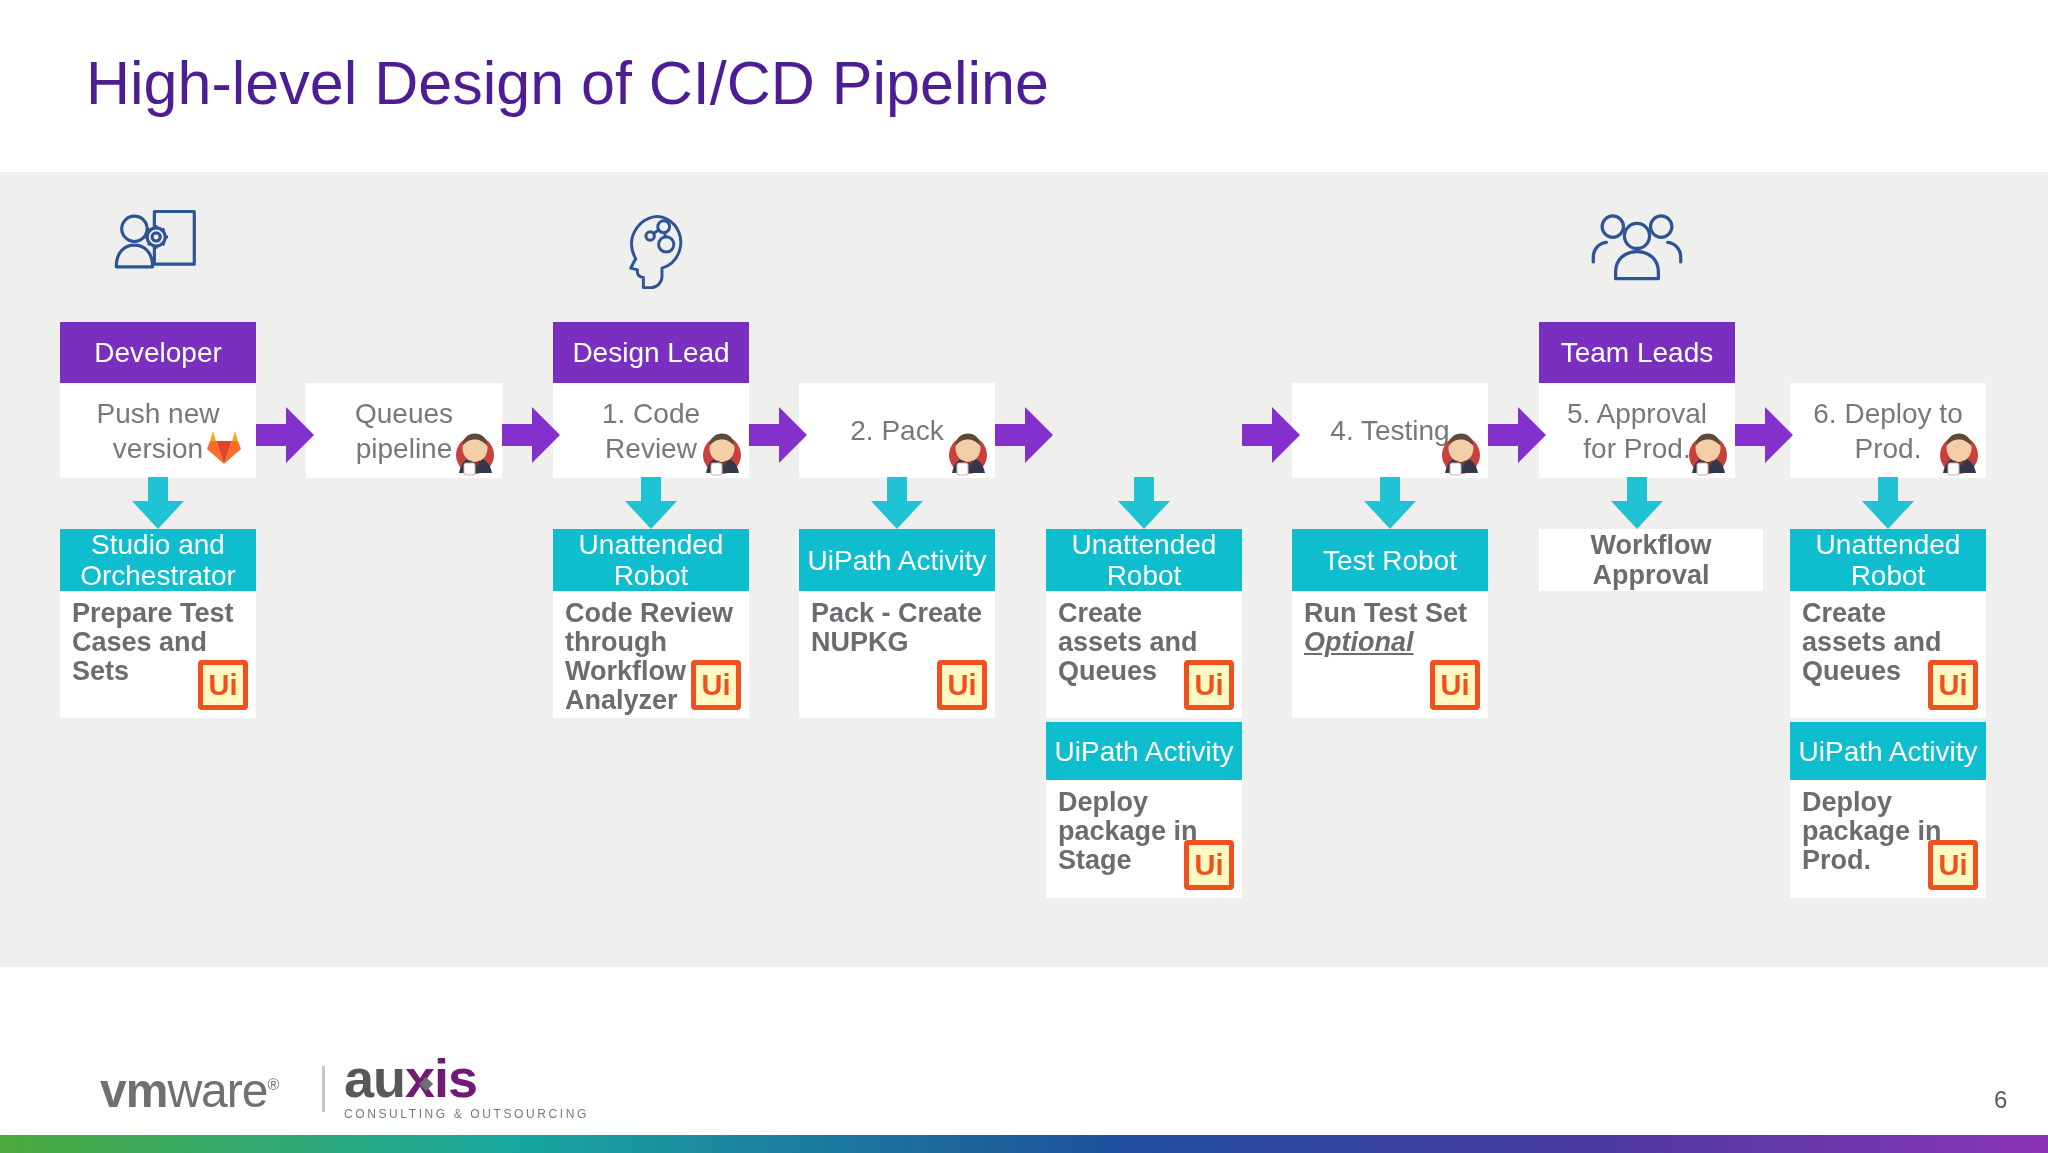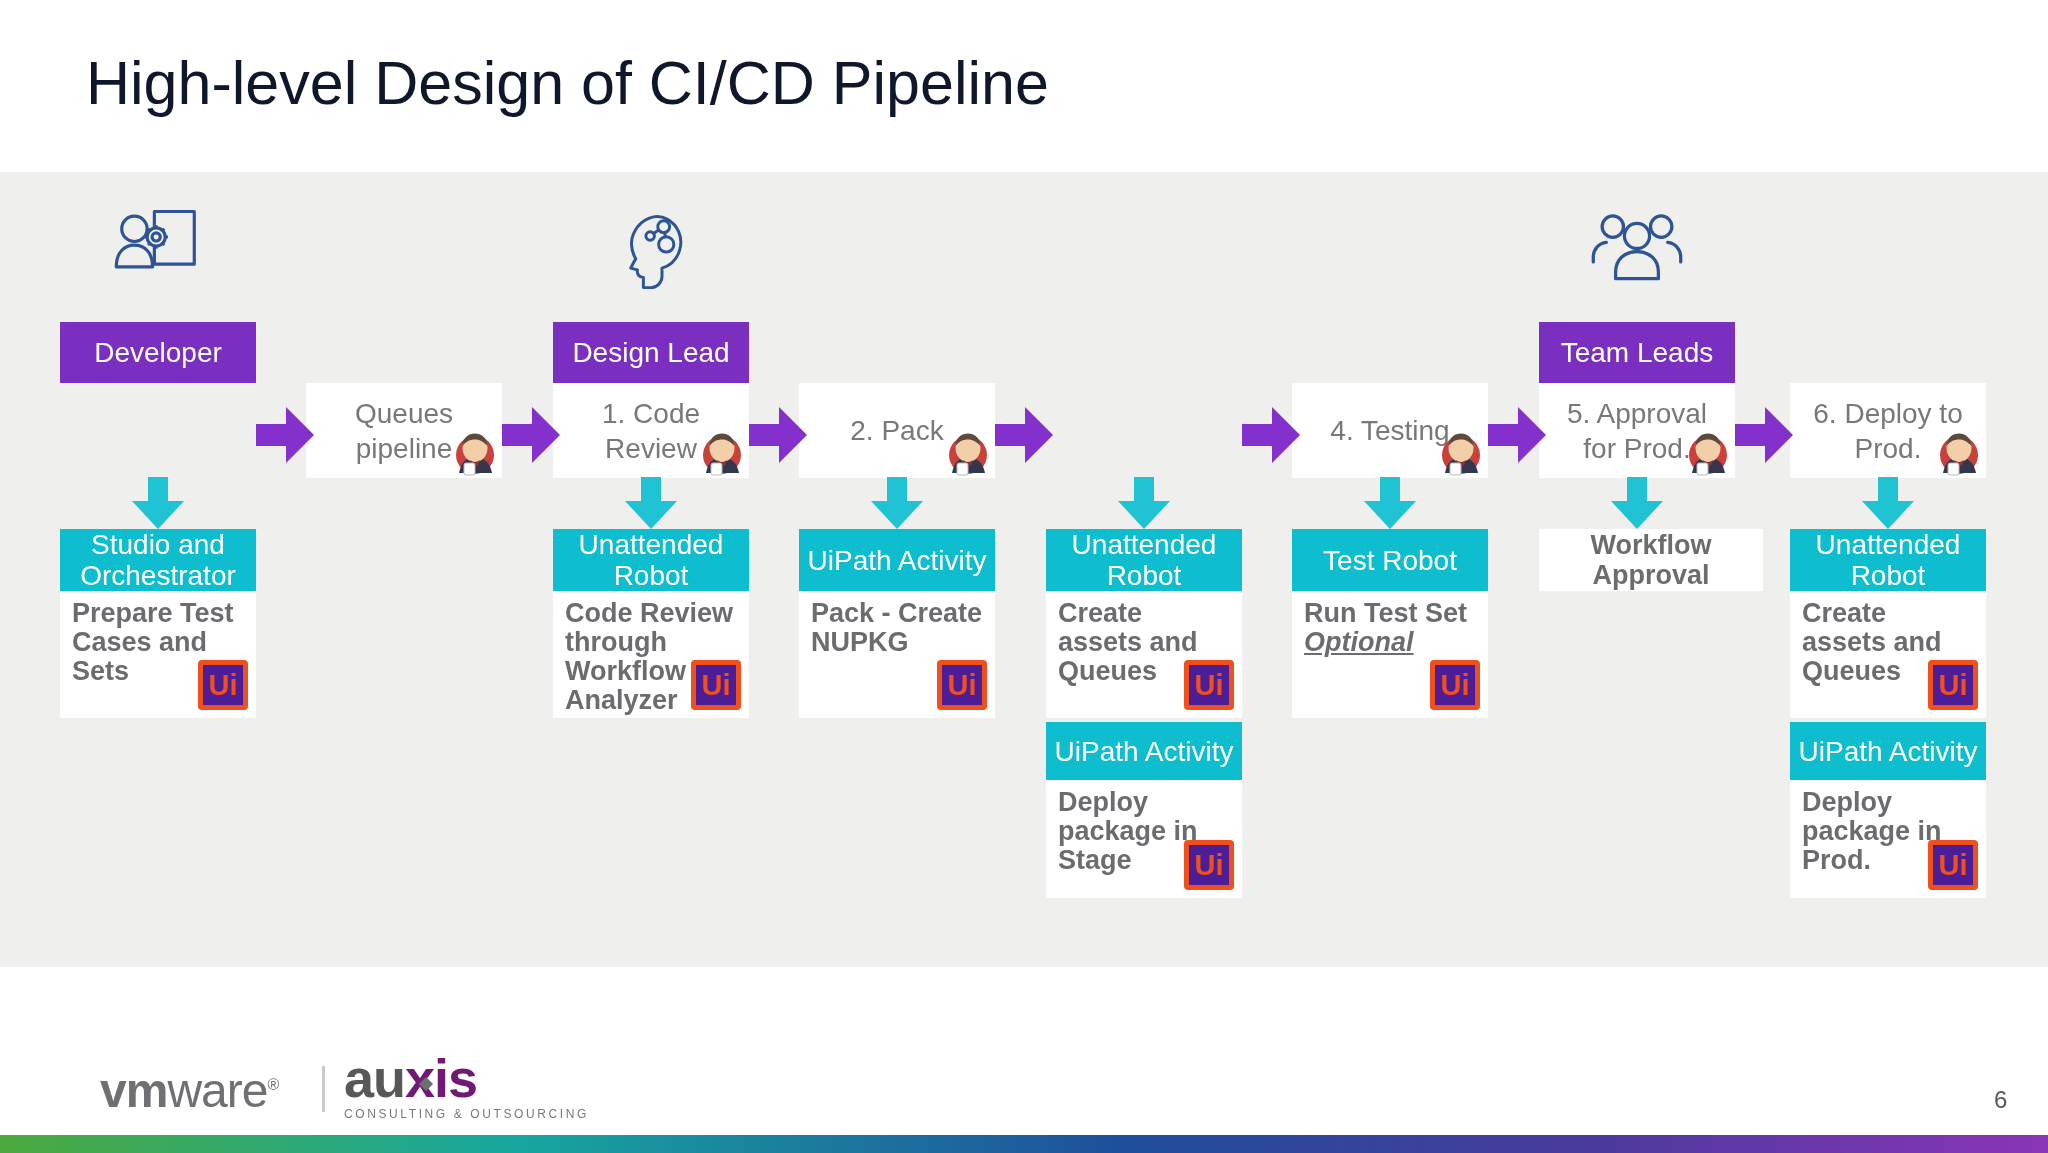--- a/index.html
+++ b/index.html
@@ -1,19 +1,19 @@
 <!DOCTYPE html>
 <html><head>
 <meta charset="utf-8">
 <style>
   html,body{margin:0;padding:0;background:#fff;}
   .slide{position:relative;width:2048px;height:1153px;background:#ffffff;overflow:hidden;
          font-family:"Liberation Sans",sans-serif;}
   .band{position:absolute;left:0;top:172px;width:2048px;height:795px;background:#efefee;}
-  .title{position:absolute;left:86px;top:48px;font-size:61px;line-height:70px;color:#0f172a;}
+  .title{position:absolute;left:86px;top:48px;font-size:61px;line-height:70px;color:#4c1d95;}
 
   
   .role-hdr{position:absolute;top:322px;width:196px;height:61px;background:#7b2fc0;color:#ffffff;
             font-size:28px;display:flex;align-items:center;justify-content:center;}
   
   .step-box{position:absolute;top:383px;width:196px;height:95px;background:#ffffff;color:#77787b;
             font-size:28px;line-height:35px;display:flex;align-items:center;justify-content:center;
             text-align:center;padding:0 20px;box-sizing:border-box;}
   
   .teal-hdr{position:absolute;width:196px;background:#0fbece;color:#ffffff;font-size:28px;
@@ -24,21 +24,21 @@
   .desc-box{position:absolute;width:196px;background:#ffffff;color:#6b6c6f;font-weight:bold;
             font-size:27px;line-height:29px;padding:8px 12px;box-sizing:border-box;text-align:left;}
   .desc1{top:591px;height:127px;}
   .desc2{top:780px;height:118px;}
   .wf-box{position:absolute;top:529px;width:224px;height:62px;background:#ffffff;color:#6b6c6f;
           font-weight:bold;font-size:27px;line-height:30px;display:flex;align-items:center;
           justify-content:center;text-align:center;}
   .note{font-style:italic;text-decoration:underline;font-weight:bold;display:block;}
 
   .ui-badge{position:absolute;right:8px;bottom:8px;width:40px;height:40px;border:5px solid #f0501e;
-            border-radius:4px;color:#f0501e;font-weight:bold;font-size:29px;background:#4c1d95;
+            border-radius:4px;color:#f0501e;font-weight:bold;font-size:29px;background:#fef9c3;
             display:flex;align-items:center;justify-content:center;}
   .p-arrow{position:absolute;top:407px;}
   .t-arrow{position:absolute;top:477px;}
   .jenkins{position:absolute;right:4px;bottom:2px;width:46px;height:46px;}
   .gitlab{position:absolute;right:12px;bottom:12px;width:40px;height:38px;}
   .role-icon{position:absolute;}
 
   
   .vmware{position:absolute;left:100px;top:1063px;font-size:48px;color:#6f7073;letter-spacing:-1px;}
   .vmware b{font-weight:bold;}
@@ -101,20 +101,30 @@
   <div class="role-hdr" style="left:60px">
       <span>Developer</span>
     </div>
   <div class="role-hdr" style="left:1539px">
       <span>Team Leads</span>
     </div>
   <div class="role-hdr" style="left:553px">
       <span>Design Lead</span>
     </div>
 
+  <div class="step-box" style="left:60px">
+    <span>Push new version</span>
+    <svg class="gitlab" viewBox="0 0 40 38">
+      <polygon fill="#e24329" points="20,36 12,13 28,13"></polygon>
+      <polygon fill="#fc6d26" points="12,13 6,13 3,21 20,36"></polygon>
+      <polygon fill="#fc6d26" points="28,13 34,13 37,21 20,36"></polygon>
+      <polygon fill="#fca326" points="6,13 9,3 12,13"></polygon>
+      <polygon fill="#fca326" points="34,13 31,3 28,13"></polygon>
+    </svg>
+  </div>
 
   <div class="step-box" style="left:306px">
     <span>Queues pipeline</span>
     <svg class="jenkins" viewBox="0 0 46 46">
       <circle cx="23" cy="25" r="19" fill="#c8413c"></circle>
       <path d="M7 43 C9 32 15 27 23 27 C31 27 38 32 40 43 Z" fill="#33374d"></path>
       <ellipse cx="23" cy="18" rx="12.5" ry="14" fill="#f2cfa8"></ellipse>
       <path d="M10.5 16 C11 7 17 3.5 23 3.5 C29 3.5 35.5 8 35.5 16 C31 11 27 9.5 23 9.5 C18 9.5 14 11.5 10.5 16 Z" fill="#5d4a3a"></path>
       <path d="M18 30 l5 3 l5 -3 l-2 6 l-3 -2 l-3 2 Z" fill="#a02c2c"></path>
       <rect x="12" y="33" width="11" height="12" rx="2" fill="#fdfdfd" stroke="#b9b9b9" stroke-width="1"></rect>

